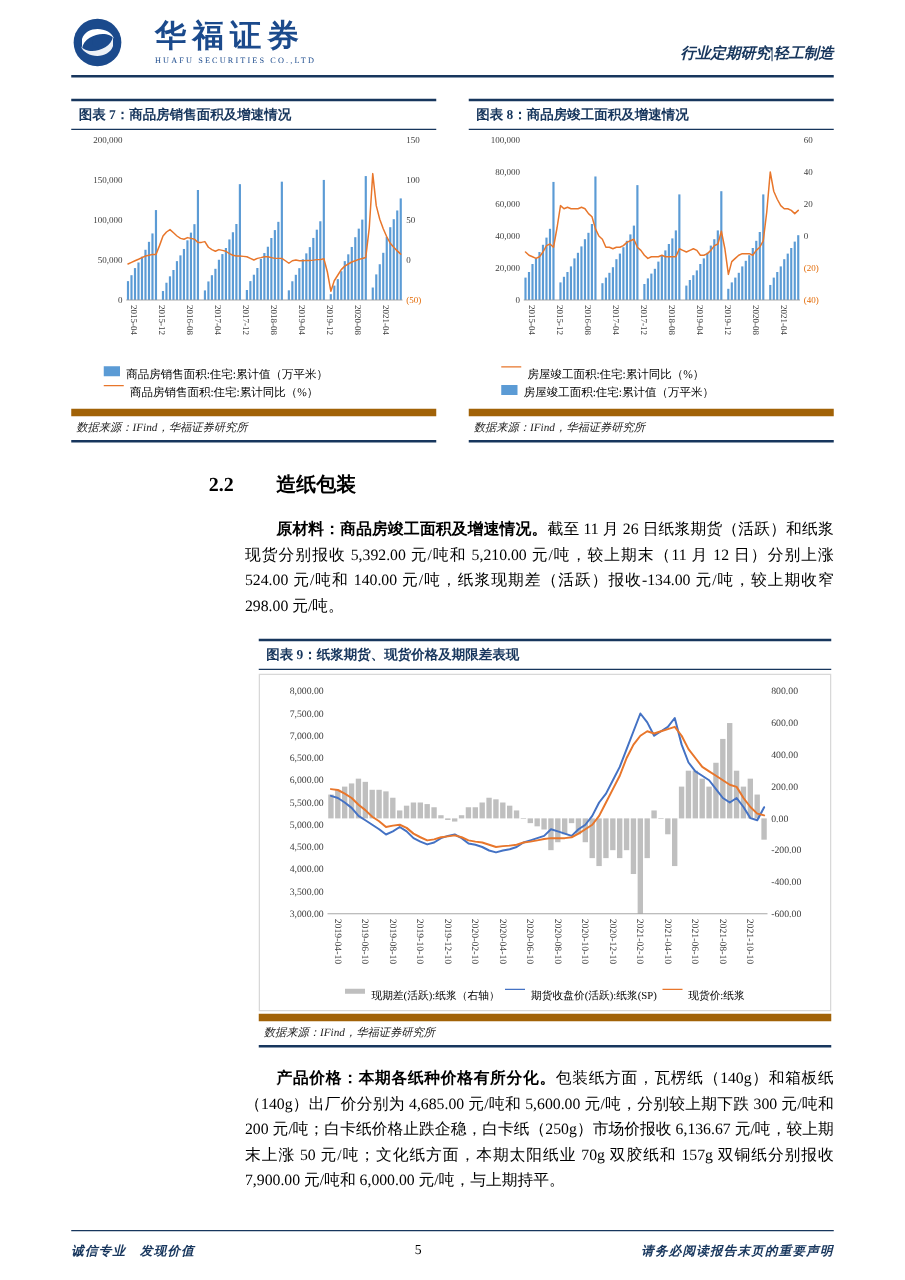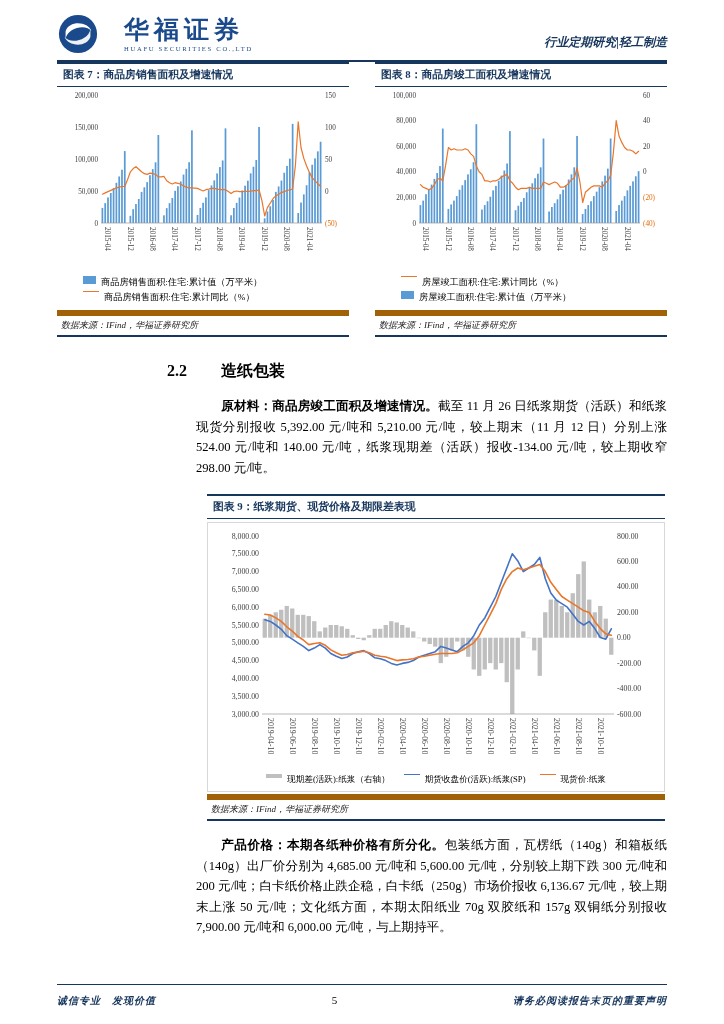--- a/index.html
+++ b/index.html
@@ -7,28 +7,28 @@
         font-family:"Liberation Serif","DejaVu Serif",serif;color:#000;background:#fff;overflow:hidden;}
   
   .hdr{display:flex;justify-content:space-between;align-items:flex-end;padding-top:13px;}
   .logo{display:flex;align-items:center;gap:25px;}
   .logo-mark{width:42px;height:42px;}
   .logo-cn{font-size:25px;font-weight:bold;color:#1b4a8c;letter-spacing:5px;line-height:1;}
   .logo-en{font-size:6.6px;color:#1b4a8c;letter-spacing:1.7px;margin-top:3px;}
   .hdr-right{font-size:12px;font-style:italic;font-weight:bold;color:#17365d;padding-bottom:4px;}
   .hdr-rule{border-top:2px solid #17365d;margin-top:5px;}
   
-  .fig-row{display:flex;gap:26px;}
+  .fig-row{display:flex;gap:26px;margin-top:17px;}
   .fig{flex:1;min-width:0;margin:0;}
   .fig-title{font-size:10.8px;font-weight:bold;color:#17365d;border-top:2.2px solid #17365d;
              border-bottom:1px solid #17365d;padding:4px 2px 4px 6px;}
   .fig svg{display:block;margin:2px auto 0;}
   .legend{font-size:9.2px;}
   .legend-v{display:flex;flex-direction:column;gap:2px;padding:1px 0 4px 26px;}
-  .legend-h{display:flex;justify-content:center;gap:14px;font-size:8.6px;padding:2px 0 5px;}
+  .legend-h{display:flex;justify-content:center;gap:4px;font-size:8.6px;padding:2px 0 5px;}
   .lg-item{display:inline-flex;align-items:flex-start;gap:5px;}
   .sw{display:inline-block;flex:none;}
   .sw.bar{width:13px;height:8px;}
   .legend-h .sw.bar{height:3.5px;width:16px;}
   .sw.line{width:16px;height:0;border-top:1.7px solid;}
   .fig-source{font-size:9px;font-style:italic;color:#222;border-top:6px solid #a16207;
               border-bottom:2px solid #17365d;padding:3px 0 3px 4px;margin-top:2px;}
   
   .sec{font-size:16px;font-weight:bold;margin:24px 0 0 110px;}
   .sec-num{margin-right:34px;}

